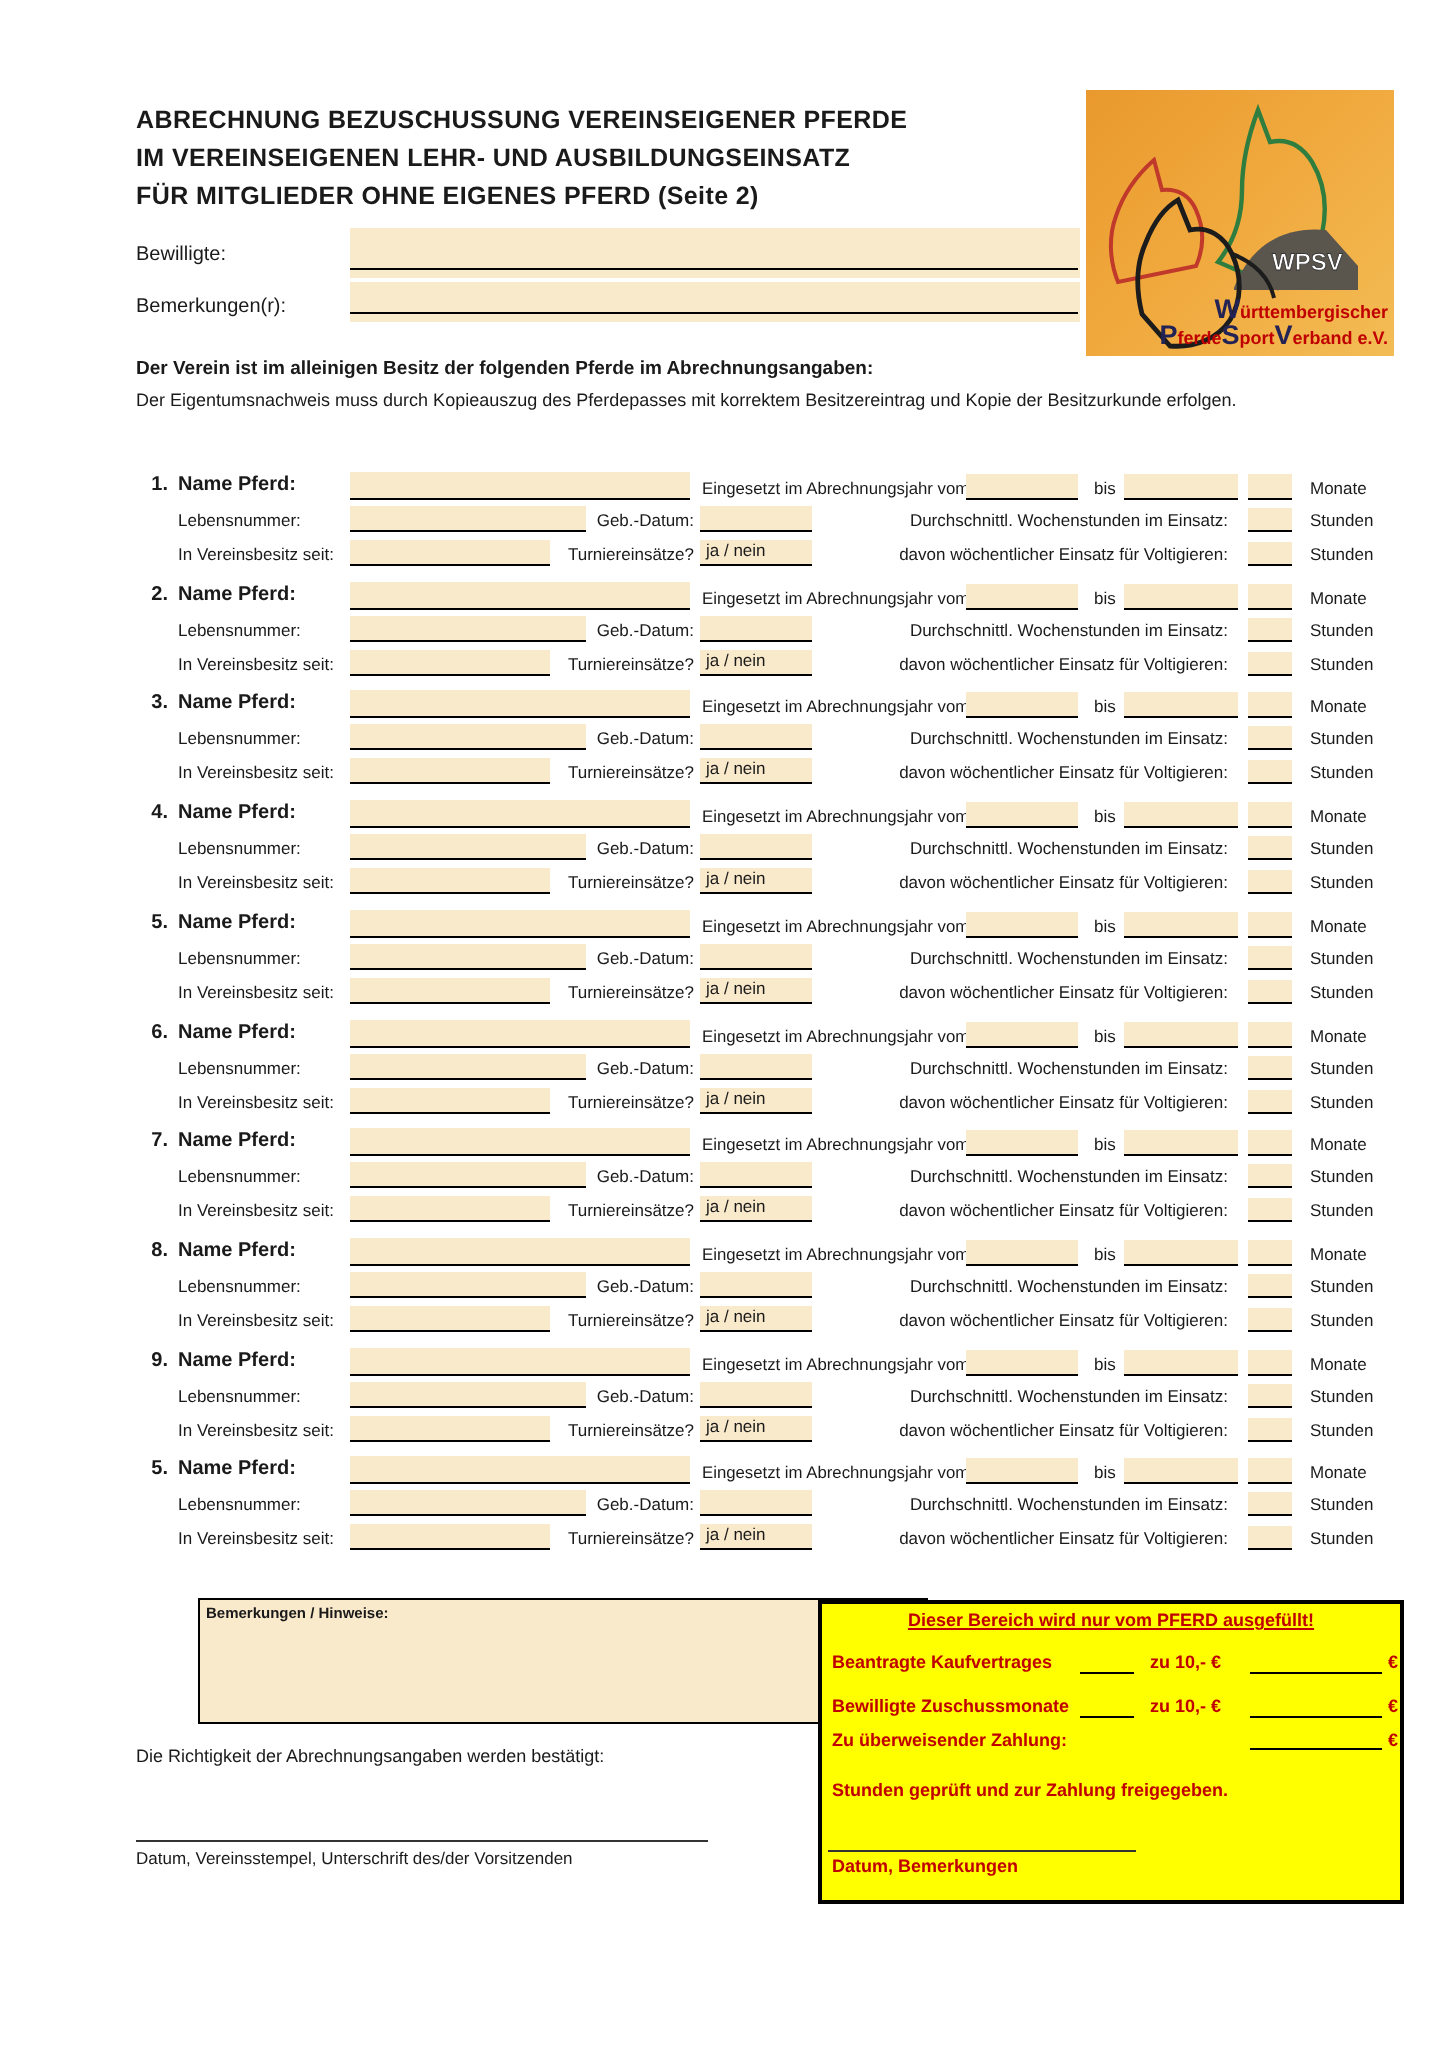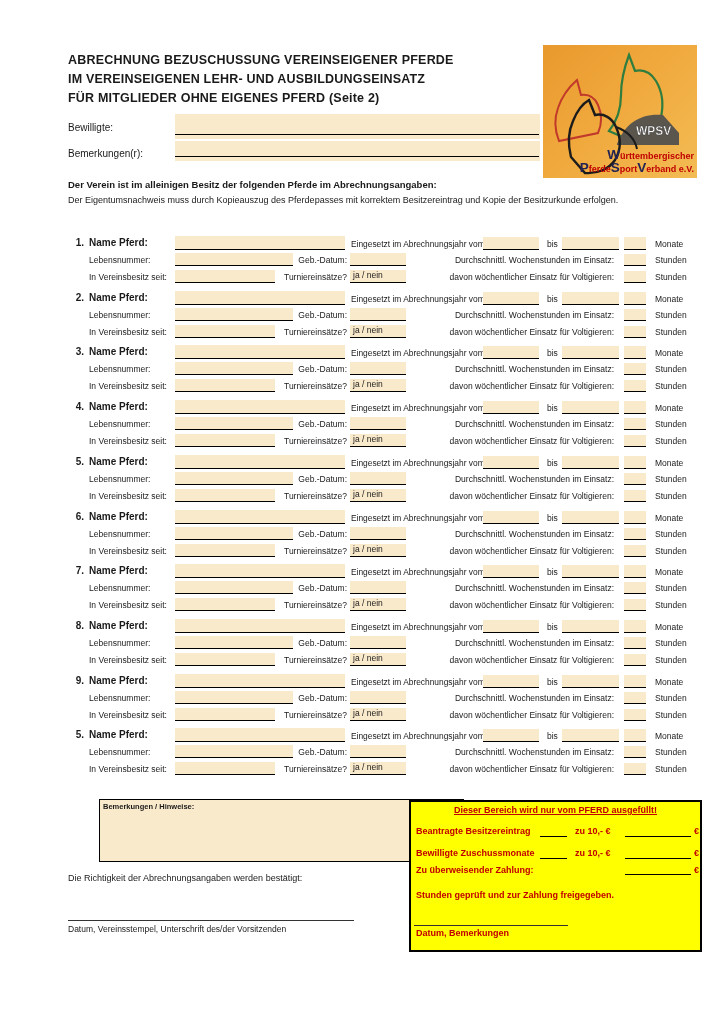--- a/index.html
+++ b/index.html
@@ -373,21 +373,21 @@
     <div class="bem-label">Bemerkungen / Hinweise:</div>
   </div>
 
   <div class="t" style="left:68px;top:873px;font-size:9px;">Die Richtigkeit der Abrechnungsangaben werden bestätigt:</div>
   <div class="sig-line" style="left:68px;top:920px;width:286px;"></div>
   <div class="t" style="left:68px;top:924px;">Datum, Vereinsstempel, Unterschrift des/der Vorsitzenden</div>
 
   <div class="wpsv-box">
     <div class="r hdr">Dieser Bereich wird nur vom PFERD ausgefüllt!</div>
 
-    <div class="r" style="left:5px;top:24px;">Beantragte Besitzereintrag</div>
+    <div class="r" style="left:5px;top:24px;">Beantragte Kaufvertrages</div>
     <div class="ln" style="left:129px;top:34px;width:27px;"></div>
     <div class="r" style="left:164px;top:24px;">zu 10,- €</div>
     <div class="ln" style="left:214px;top:34px;width:66px;"></div>
     <div class="r" style="left:283px;top:24px;">€</div>
 
     <div class="r" style="left:5px;top:46px;">Bewilligte Zuschussmonate</div>
     <div class="ln" style="left:129px;top:56px;width:27px;"></div>
     <div class="r" style="left:164px;top:46px;">zu 10,- €</div>
     <div class="ln" style="left:214px;top:56px;width:66px;"></div>
     <div class="r" style="left:283px;top:46px;">€</div>

